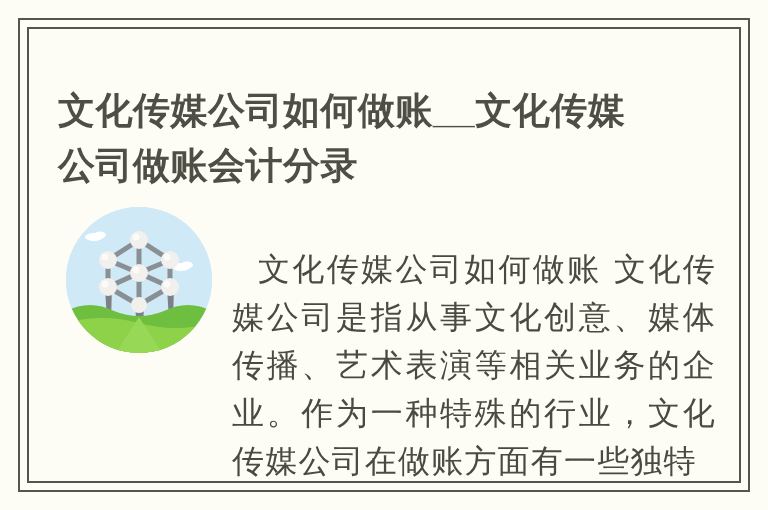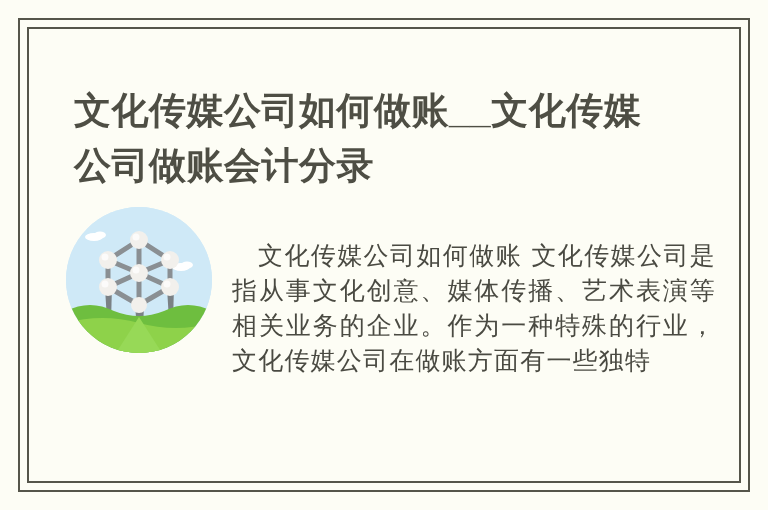--- a/index.html
+++ b/index.html
@@ -49,21 +49,20 @@
     position: absolute;
     left: 58px;
     top: 58px;
     width: 600px;
     font-size: 37px;
     line-height: 55px;
     letter-spacing: 0.5px;
     color: #4e4e44;
     font-family: "Liberation Sans", "DejaVu Sans", sans-serif;
     white-space: pre-wrap;
-    margin-left: 16px;
   }
 
   
   .content {
     position: absolute;
     left: 58px;
     top: 195px;
     right: 52px;
     bottom: 40px;
   }
@@ -85,22 +84,22 @@
     height: 146px;
   }
 
   
   .body-text {
     position: absolute;
     left: 174px;
     top: 18px;
     right: 0;
     font-family: "DejaVu Sans", sans-serif;
-    font-size: 25px;
-    line-height: 35px;
+    font-size: 32px;
+    line-height: 48px;
     color: #4a4a42;
     letter-spacing: 1.2px;
     text-indent: 26px;
     text-align: justify;
     word-break: break-all;
     overflow: hidden;
     max-height: 250px;
   }
 </style>
 </head>

